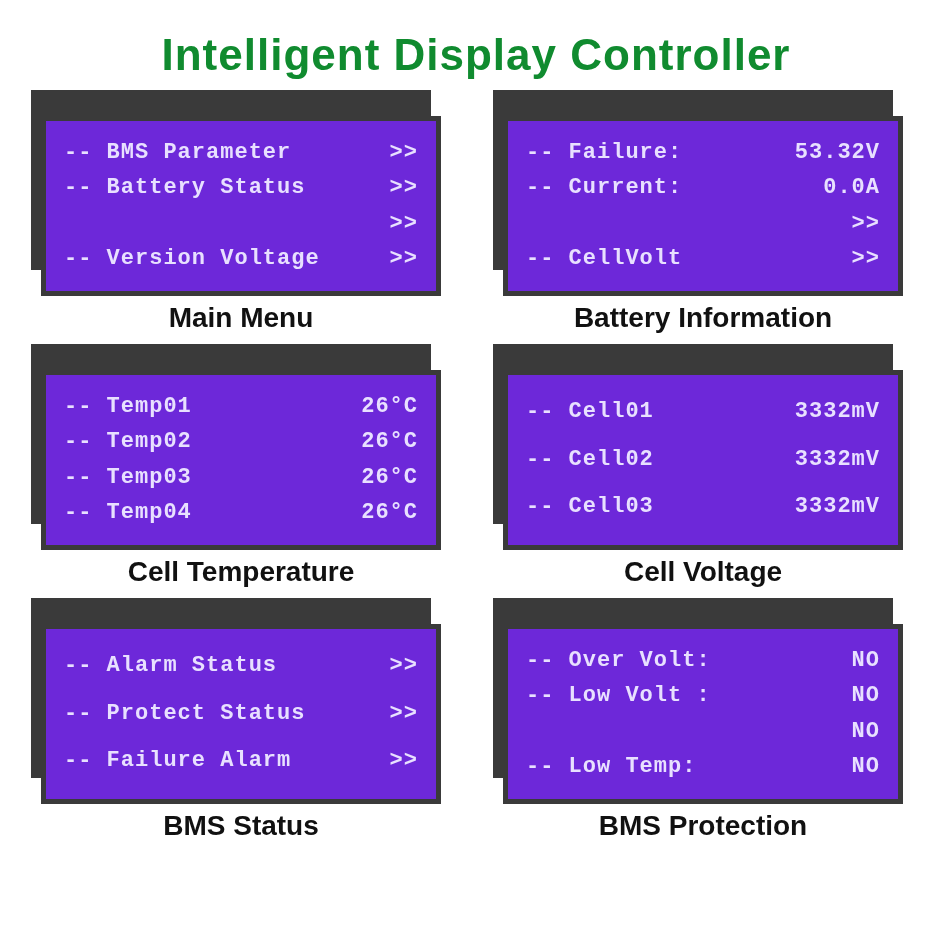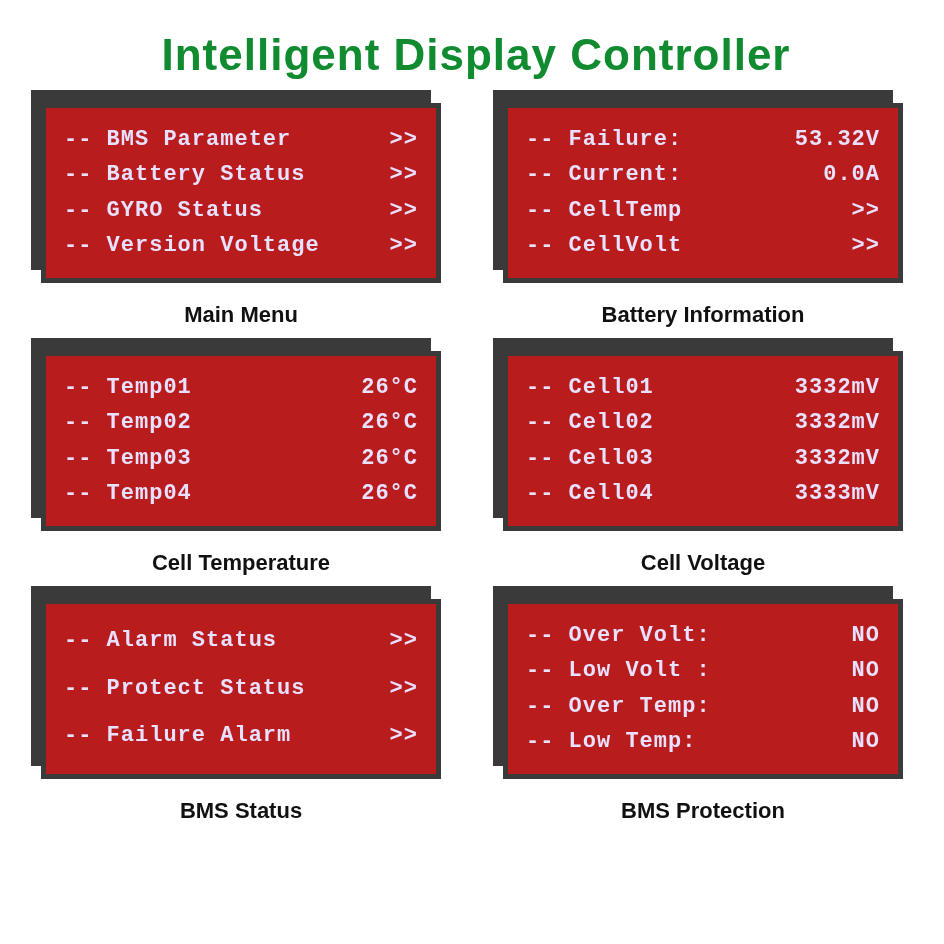--- a/index.html
+++ b/index.html
@@ -41,25 +41,25 @@
   .shadow {
     position: absolute;
     top: -10px;
     left: -10px;
     width: 400px;
     height: 180px;
     background: #3a3a3a;
   }
   .screen {
     position: absolute;
-    top: 3px;
+    top: 16px;
     left: 0;
     width: 400px;
     height: 180px;
-    background: #b91c1c;
+    background: #6d28d9;
     border: 5px solid #3a3a3a;
     padding: 14px 18px 14px 18px;
     display: flex;
     flex-direction: column;
     justify-content: space-around;
     font-family: "Courier New", Courier, monospace;
     font-size: 22px;
     font-weight: bold;
     color: #e8e0ff;
     letter-spacing: 1px;
@@ -68,52 +68,52 @@
     display: flex;
     flex-direction: row;
     white-space: pre;
     line-height: 1.2;
   }
   .row .label { flex: 0 0 auto; }
   .row .spacer { flex: 1 1 auto; }
   .row .value { flex: 0 0 auto; text-align: right; }
   .caption {
     margin-top: 22px;
-    font-size: 22px;
+    font-size: 28px;
     font-weight: bold;
     color: #111;
   }
 </style>
 </head>
 <body>
 
 <div class="page-title">Intelligent Display Controller</div>
 
 <div class="grid">
 
   <div class="screen-block">
     <div class="shadowbox">
       <div class="shadow"></div>
       <div class="screen">
         <div class="row"><span class="label">-- BMS Parameter</span><span class="spacer"></span><span class="value">&gt;&gt;</span></div>
         <div class="row"><span class="label">-- Battery Status</span><span class="spacer"></span><span class="value">&gt;&gt;</span></div>
-        <div class="row"><span class="label">-- GYRO Status</span><span class="spacer"></span><span class="value">&gt;&gt;</span></div>
+        <div class="row"><span class="spacer"></span><span class="value">&gt;&gt;</span></div>
         <div class="row"><span class="label">-- Version Voltage</span><span class="spacer"></span><span class="value">&gt;&gt;</span></div>
       </div>
     </div>
     <div class="caption">Main Menu</div>
   </div>
 
   <div class="screen-block">
     <div class="shadowbox">
       <div class="shadow"></div>
       <div class="screen">
         <div class="row"><span class="label">-- Failure:</span><span class="spacer"></span><span class="value">53.32V</span></div>
         <div class="row"><span class="label">-- Current:</span><span class="spacer"></span><span class="value">0.0A</span></div>
-        <div class="row"><span class="label">-- CellTemp</span><span class="spacer"></span><span class="value">&gt;&gt;</span></div>
+        <div class="row"><span class="spacer"></span><span class="value">&gt;&gt;</span></div>
         <div class="row"><span class="label">-- CellVolt</span><span class="spacer"></span><span class="value">&gt;&gt;</span></div>
       </div>
     </div>
     <div class="caption">Battery Information</div>
   </div>
 
   <div class="screen-block">
     <div class="shadowbox">
       <div class="shadow"></div>
       <div class="screen">
@@ -126,21 +126,20 @@
     <div class="caption">Cell Temperature</div>
   </div>
 
   <div class="screen-block">
     <div class="shadowbox">
       <div class="shadow"></div>
       <div class="screen">
         <div class="row"><span class="label">-- Cell01</span><span class="spacer"></span><span class="value">3332mV</span></div>
         <div class="row"><span class="label">-- Cell02</span><span class="spacer"></span><span class="value">3332mV</span></div>
         <div class="row"><span class="label">-- Cell03</span><span class="spacer"></span><span class="value">3332mV</span></div>
-        <div class="row"><span class="label">-- Cell04</span><span class="spacer"></span><span class="value">3333mV</span></div>
       </div>
     </div>
     <div class="caption">Cell Voltage</div>
   </div>
 
   <div class="screen-block">
     <div class="shadowbox">
       <div class="shadow"></div>
       <div class="screen">
         <div class="row"><span class="label">-- Alarm Status</span><span class="spacer"></span><span class="value">&gt;&gt;</span></div>
@@ -150,20 +149,20 @@
     </div>
     <div class="caption">BMS Status</div>
   </div>
 
   <div class="screen-block">
     <div class="shadowbox">
       <div class="shadow"></div>
       <div class="screen">
         <div class="row"><span class="label">-- Over Volt:</span><span class="spacer"></span><span class="value">NO</span></div>
         <div class="row"><span class="label">-- Low Volt :</span><span class="spacer"></span><span class="value">NO</span></div>
-        <div class="row"><span class="label">-- Over Temp:</span><span class="spacer"></span><span class="value">NO</span></div>
+        <div class="row"><span class="spacer"></span><span class="value">NO</span></div>
         <div class="row"><span class="label">-- Low Temp:</span><span class="spacer"></span><span class="value">NO</span></div>
       </div>
     </div>
     <div class="caption">BMS Protection</div>
   </div>
 
 </div>
 
 </body></html>

